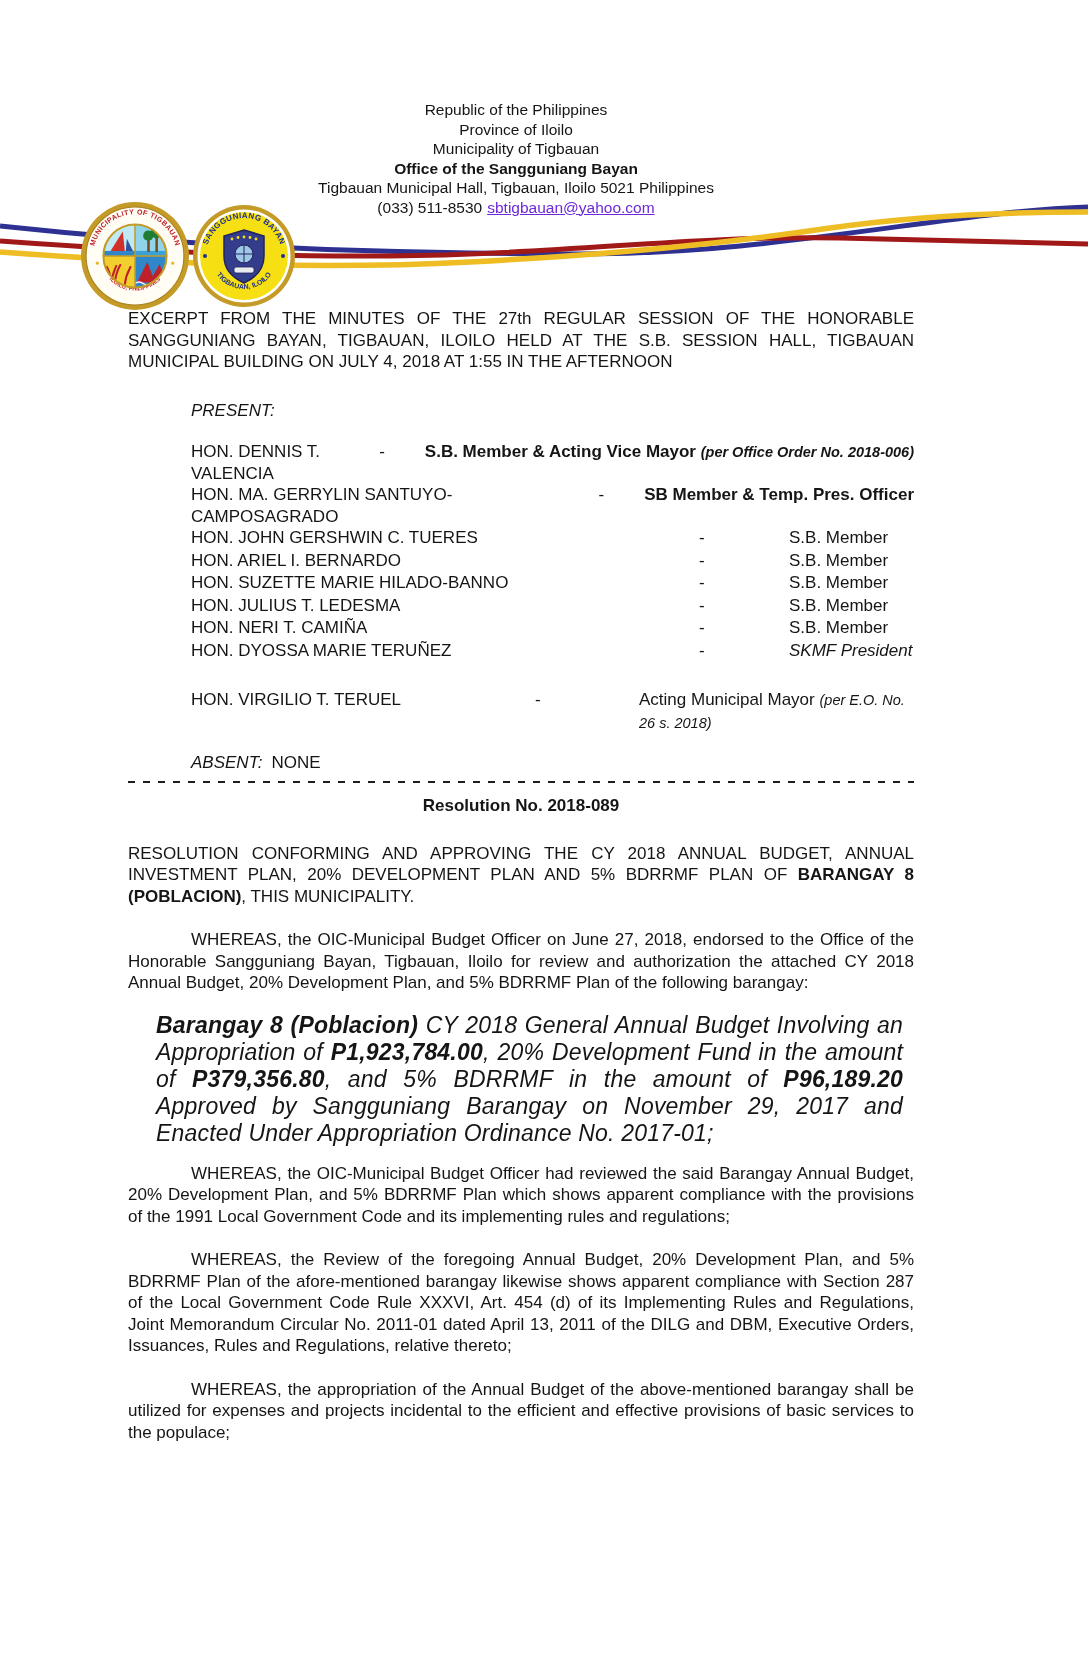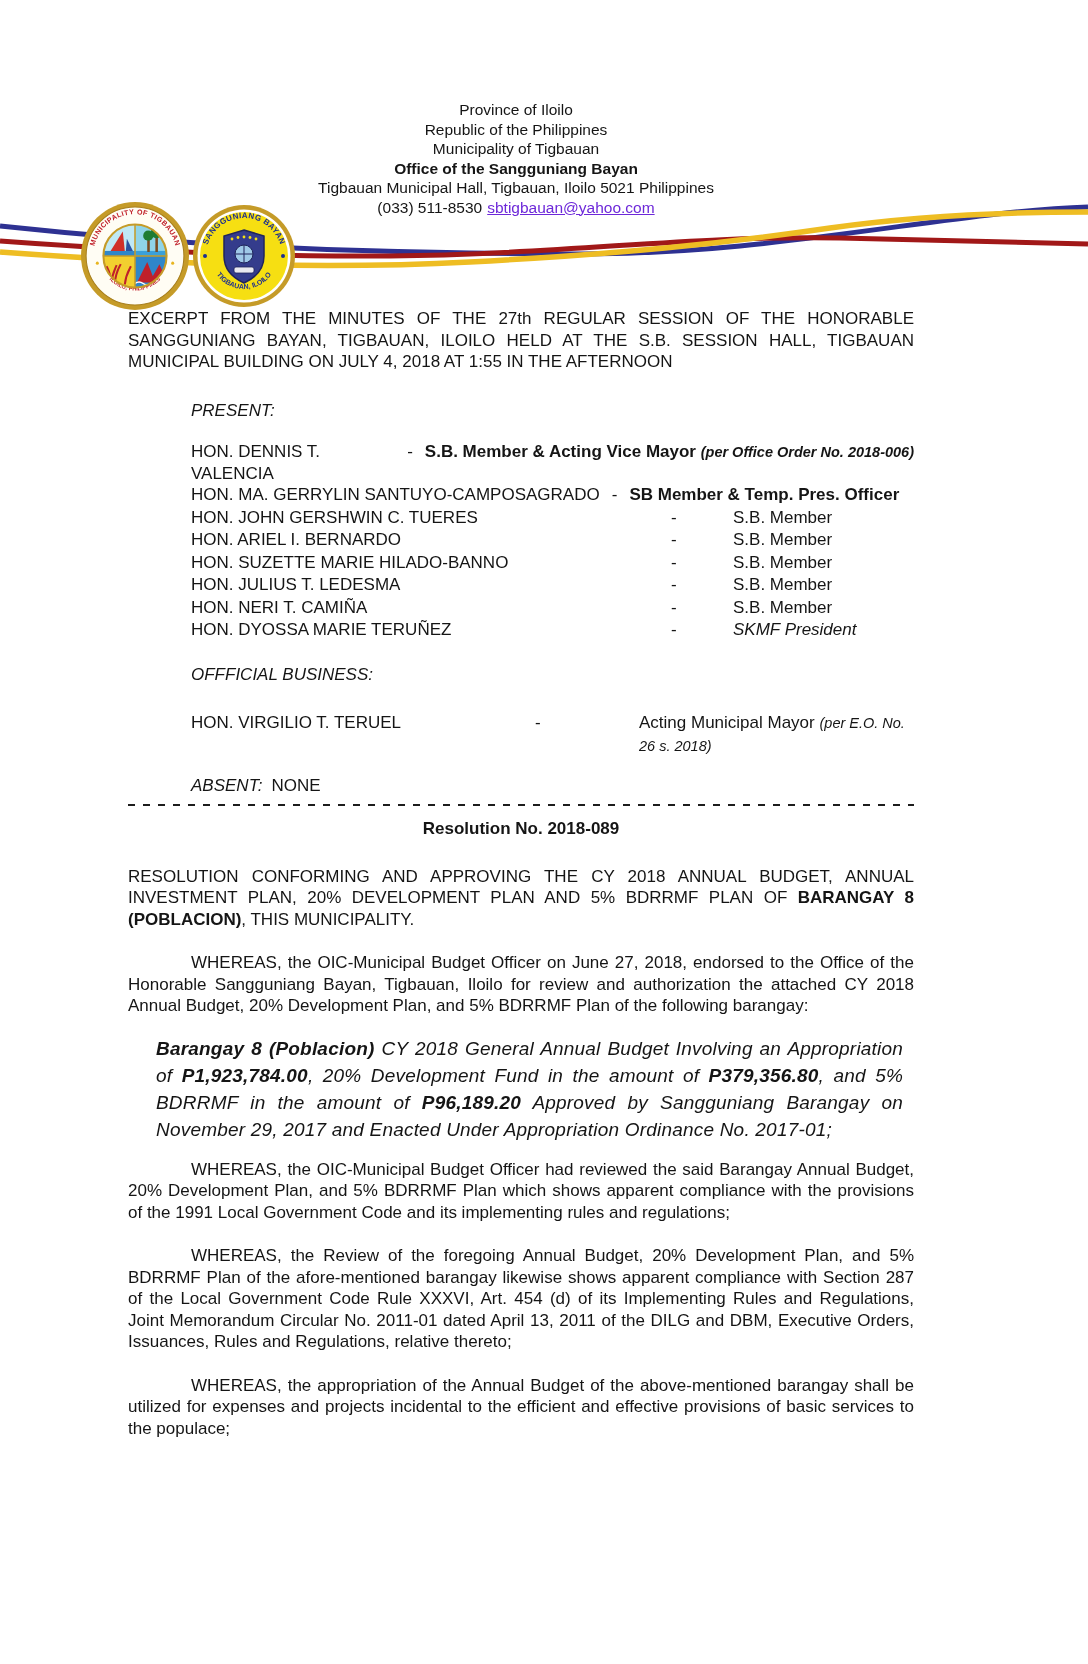--- a/index.html
+++ b/index.html
@@ -15,42 +15,42 @@
   .seal{position:absolute;}
   .seal-municipal{left:80px;top:201px;width:110px;height:110px;}
   .seal-sb{left:192px;top:204px;width:104px;height:104px;}
   
   .docbody{position:absolute;left:128px;top:308px;width:786px;font-size:17px;line-height:21.5px;}
   .excerpt{margin:0;text-align:justify;}
   .label-bi{font-weight:normal;font-style:italic;}
   .indent1{margin-left:63px;}
   .section-label{margin-top:27px;}
   .members{margin-top:20px;}
-  .member-row{display:flex;}
+  .member-row{display:flex;gap:28px;}
   .m-name{width:480px;flex:none;}
   .m-dash{width:62px;flex:none;}
   .m-pos{flex:1;}
   .row-inline .m-name{width:auto;flex:initial;}
   .row-inline .m-dash{width:auto;padding:0 12px;}
   .row-inline .m-pos{flex:none;font-weight:bold;}
   .note{font-style:italic;font-size:14.5px;}
   .i{font-style:italic;}
   .b{font-weight:bold;}
   .ob-label{margin-top:22px;}
   .ob-row{display:flex;margin-top:27px;gap:42px;}
   .ob-name{width:302px;flex:none;}
   .ob-dash{width:62px;flex:none;}
   .absent{margin-top:18px;}
   .absent-value{margin-left:9px;}
   .dashes{margin-top:7px;height:2.5px;width:100%;
           background:repeating-linear-gradient(90deg,#1d1d1d 0 7px,transparent 7px 15px);}
   .res-no{margin-top:12px;text-align:center;font-weight:bold;}
   .res-title{margin:26px 0 0 0;text-align:justify;}
   .para{margin:22px 0 0 0;text-align:justify;text-indent:63px;}
-  .barangay{margin:18px 11px 0 28px;text-align:justify;font-style:italic;font-size:19px;
+  .barangay{margin:18px 11px 0 28px;text-align:justify;font-style:italic;font-size:23px;
             line-height:27px;letter-spacing:0.2px;}
   .w2{margin-top:16px;}
 </style>
 </head>
 <body>
 
 <div class="page">
 
   <svg class="ribbon" viewBox="0 0 1088 110" aria-hidden="true">
     <path d="M0,38 C130,52 250,60 380,63 C520,66 620,70 740,58 C880,44 990,22 1088,19" fill="none" stroke="#2e3192" stroke-width="5"></path>
@@ -118,22 +118,22 @@
           <circle cx="58" cy="33.5" r="1.4"></circle>
           <circle cx="64" cy="35" r="1.4"></circle>
       </g>
       <circle cx="52" cy="50" r="9" fill="#9fc8e8" stroke="#20255c"></circle>
       <path d="M43,50 h18 M52,41 v18" stroke="#20255c" stroke-width="1"></path>
       <rect x="42" y="63" width="20" height="6" rx="2" fill="#e9e9f0" stroke="#20255c" stroke-width="0.8"></rect>
     </svg>
   </div>
 
   <div class="letterhead">
+    <div>Republic of the Philippines</div>
     <div>Province of Iloilo</div>
-    <div>Republic of the Philippines</div>
     <div>Municipality of Tigbauan</div>
     <div class="bold">Office of the Sangguniang Bayan</div>
     <div>Tigbauan Municipal Hall, Tigbauan, Iloilo 5021 Philippines</div>
     <div>
       <span>(033) 511-8530</span><a class="email" href="#">sbtigbauan@yahoo.com</a>
     </div>
   </div>
 
   <div class="docbody">
 
@@ -185,21 +185,20 @@
           <span class="m-pos"><span>S.B. Member</span> <span class="note"></span></span>
         </div>
 
         <div class="member-row row-cols">
           <span class="m-name">HON. DYOSSA MARIE TERUÑEZ</span>
           <span class="m-dash">-</span>
           <span class="m-pos"><span class="i">SKMF President</span> <span class="note"></span></span>
         </div>
       </div>
 
-    <div class="label-bi indent1 ob-label">OFFFICIAL BUSINESS:</div>
 
     <div class="ob-row indent1">
       <span class="ob-name">HON. VIRGILIO T. TERUEL</span>
       <span class="ob-dash">-</span>
       <span class="ob-pos"><span>Acting Municipal Mayor</span> <span class="note">(per E.O. No. 26 s. 2018)</span></span>
     </div>
 
     <div class="absent indent1">
       <span class="label-bi">ABSENT:</span><span class="absent-value">NONE</span>
     </div>

